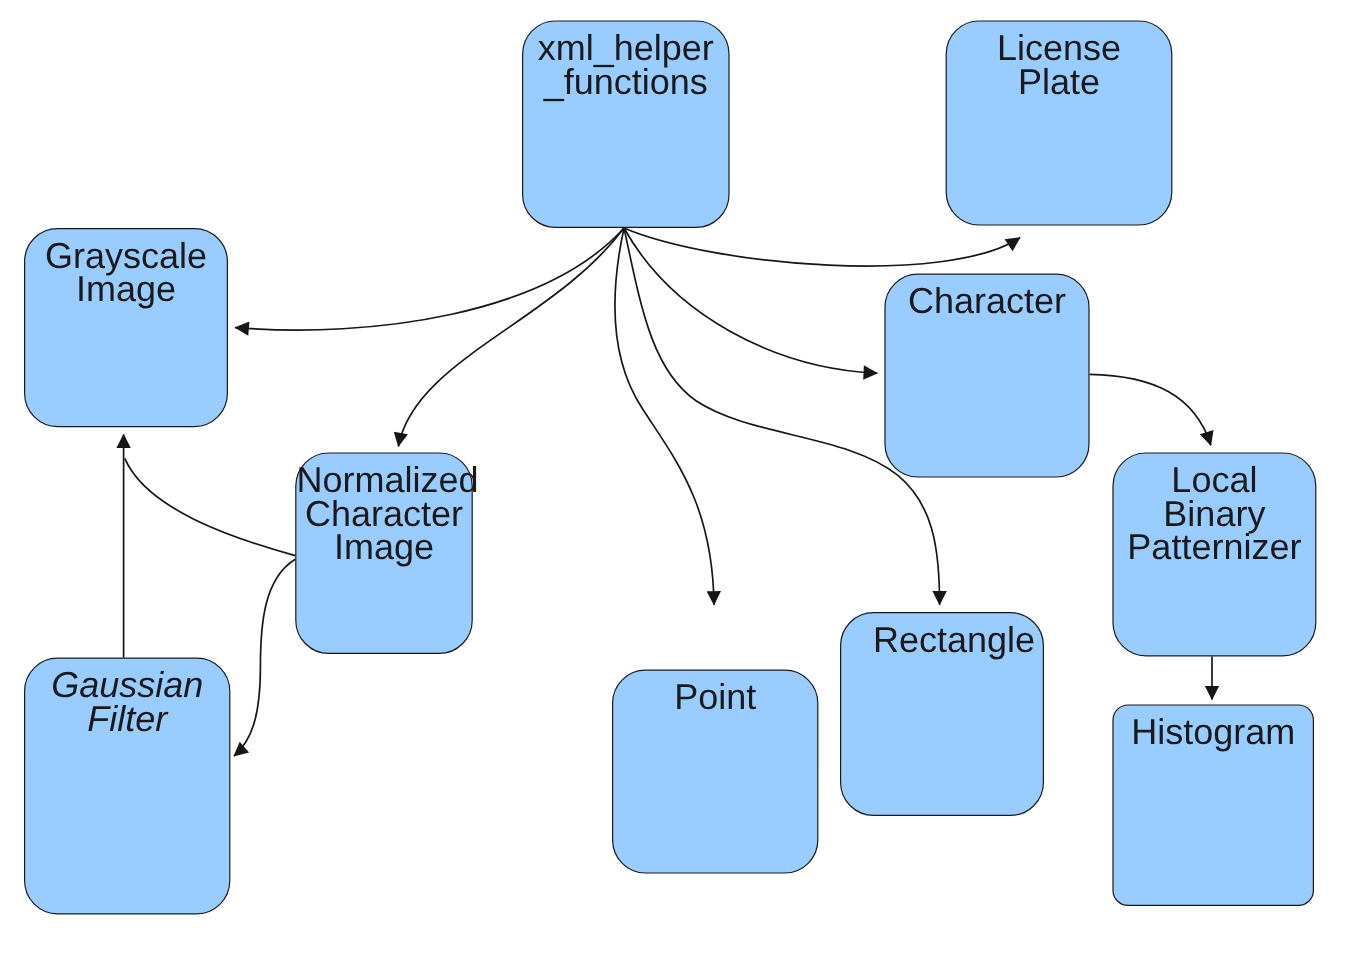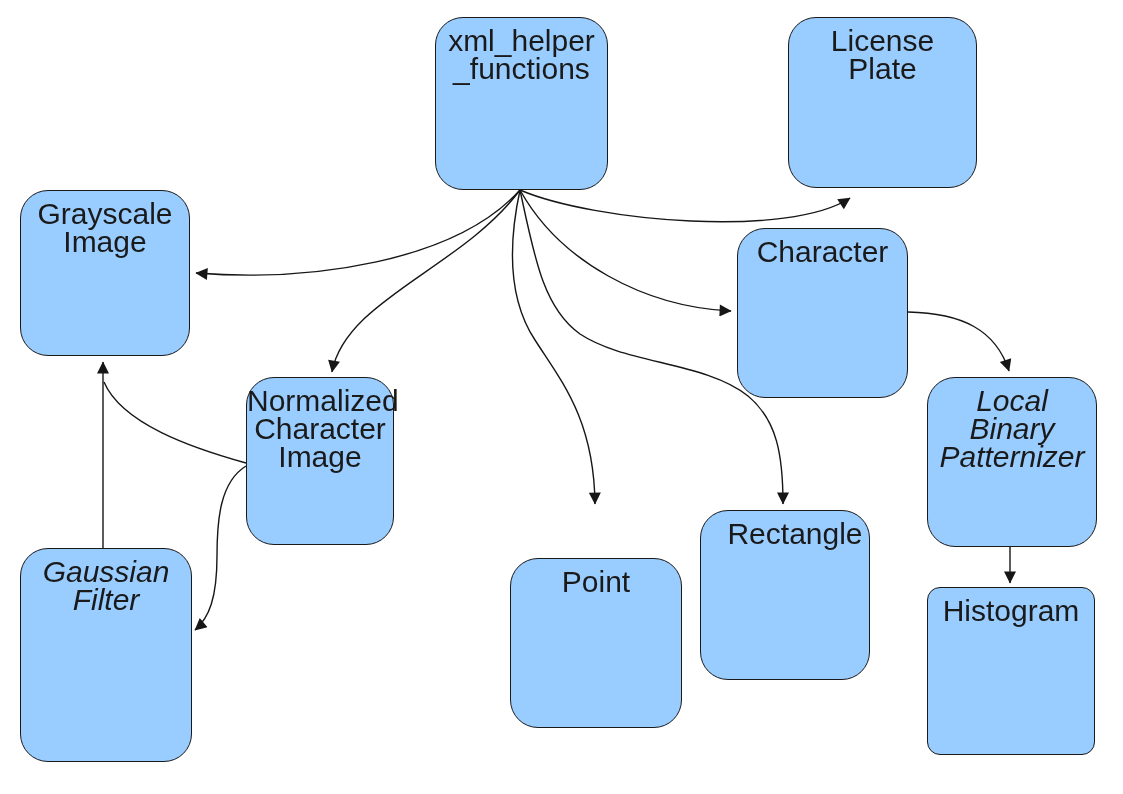--- a/index.html
+++ b/index.html
@@ -35,21 +35,21 @@
     font-size: 30px;
     line-height: 28px;
     color: #1a1a1a;
     white-space: pre-line;
   }
   #n-xml       { left: 435px; top: 17px;  width: 173px; height: 173px; }
   #n-license   { left: 788px; top: 17px;  width: 189px; height: 171px; }
   #n-grayscale { left: 20px;  top: 190px; width: 170px; height: 166px; }
   #n-character { left: 737px; top: 228px; width: 171px; height: 170px; }
   #n-nci       { left: 246px; top: 377px; width: 148px; height: 168px; }
-  #n-lbp       { left: 927px; top: 377px; width: 170px; height: 170px; font-style: italic; }
+  #n-lbp       { left: 927px; top: 377px; width: 170px; height: 170px; }
   #n-point     { left: 510px; top: 510px; width: 172px; height: 170px; margin-top: 48px; }
   #n-rect      { left: 700px; top: 510px; width: 170px; height: 170px; padding-left: 20px; }
   #n-gaussian  { left: 20px;  top: 548px; width: 172px; height: 214px; font-style: italic; }
   #n-histogram { left: 927px; top: 587px; width: 168px; height: 168px; border-radius: 13px; }
   .edge {
     fill: none;
     stroke: #161616;
     stroke-width: 1.4;
   }
 </style>

